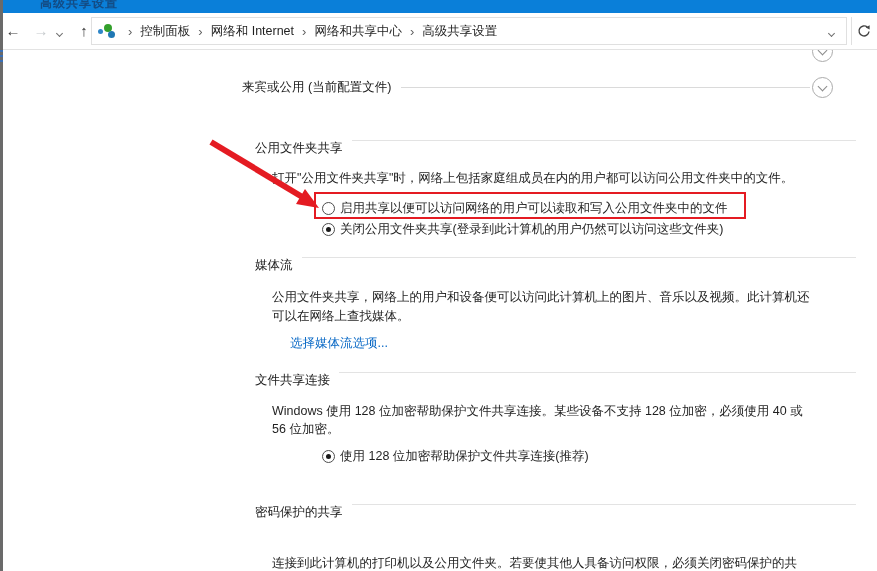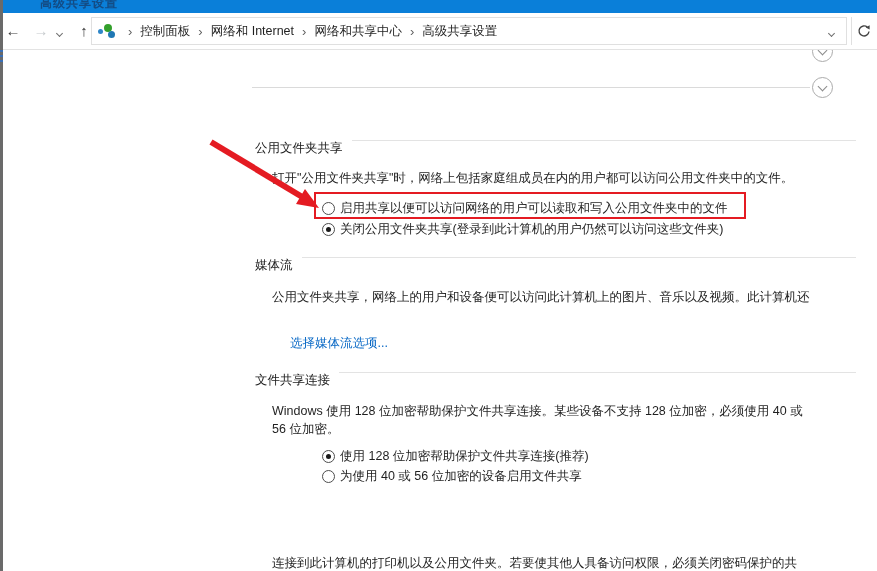--- a/index.html
+++ b/index.html
@@ -145,20 +145,21 @@
     </div>
   </div>
 
   <div class="content">
 
     <span class="chevcirc partial">
         <i class="chev down"></i>
       </span>
 
     <div class="mainrow" style="top:27px">
+      <span class="mtitle">来宾或公用 (当前配置文件)</span>
       <i class="hline"></i>
       <span class="chevcirc">
           <i class="chev down"></i>
         </span>
     </div>
 
 
     <div class="subrow" style="top:90px">
       <span class="stitle">公用文件夹共享</span>
       <i class="hline"></i>
@@ -174,38 +175,39 @@
       <span class="radiolabel">关闭公用文件夹共享(登录到此计算机的用户仍然可以访问这些文件夹)</span>
     </div>
 
     <div class="redbox"></div>
 
     <div class="subrow" style="top:207px">
       <span class="stitle">媒体流</span>
       <i class="hline"></i>
     </div>
     <div class="para" style="top:239px">公用文件夹共享，网络上的用户和设备便可以访问此计算机上的图片、音乐以及视频。此计算机还</div>
+    <div class="para" style="top:258px">可以在网络上查找媒体。</div>
     <div class="link" style="top:285px">选择媒体流选项...</div>
 
     <div class="subrow" style="top:322px">
       <span class="stitle">文件共享连接</span>
       <i class="hline"></i>
     </div>
     <div class="para" style="top:353px">Windows 使用 128 位加密帮助保护文件共享连接。某些设备不支持 128 位加密，必须使用 40 或</div>
     <div class="para" style="top:371px">56 位加密。</div>
 
     <div class="radiorow" style="top:398px">
       <span class="radio checked"></span>
       <span class="radiolabel">使用 128 位加密帮助保护文件共享连接(推荐)</span>
     </div>
-    <div class="radiorow" style="top:418px">
-      <span class="radio"></span>
-      <span class="radiolabel">为使用 40 或 56 位加密的设备启用文件共享</span>
-    </div>
-
+
+    <div class="subrow" style="top:454px">
+      <span class="stitle">密码保护的共享</span>
+      <i class="hline"></i>
+    </div>
     <div class="para" style="top:505px">连接到此计算机的打印机以及公用文件夹。若要使其他人具备访问权限，必须关闭密码保护的共</div>
 
     <svg class="arrowsvg" width="877" height="521">
       <line x1="211" y1="92" x2="304" y2="148" stroke-width="6" stroke="#e41b22"></line>
       <polygon points="319,158 296,154 305,139" fill="#e41b22"></polygon>
     </svg>
   </div>
 
   <div class="leftstrip">
     <i class="bluemark bm1"></i>

